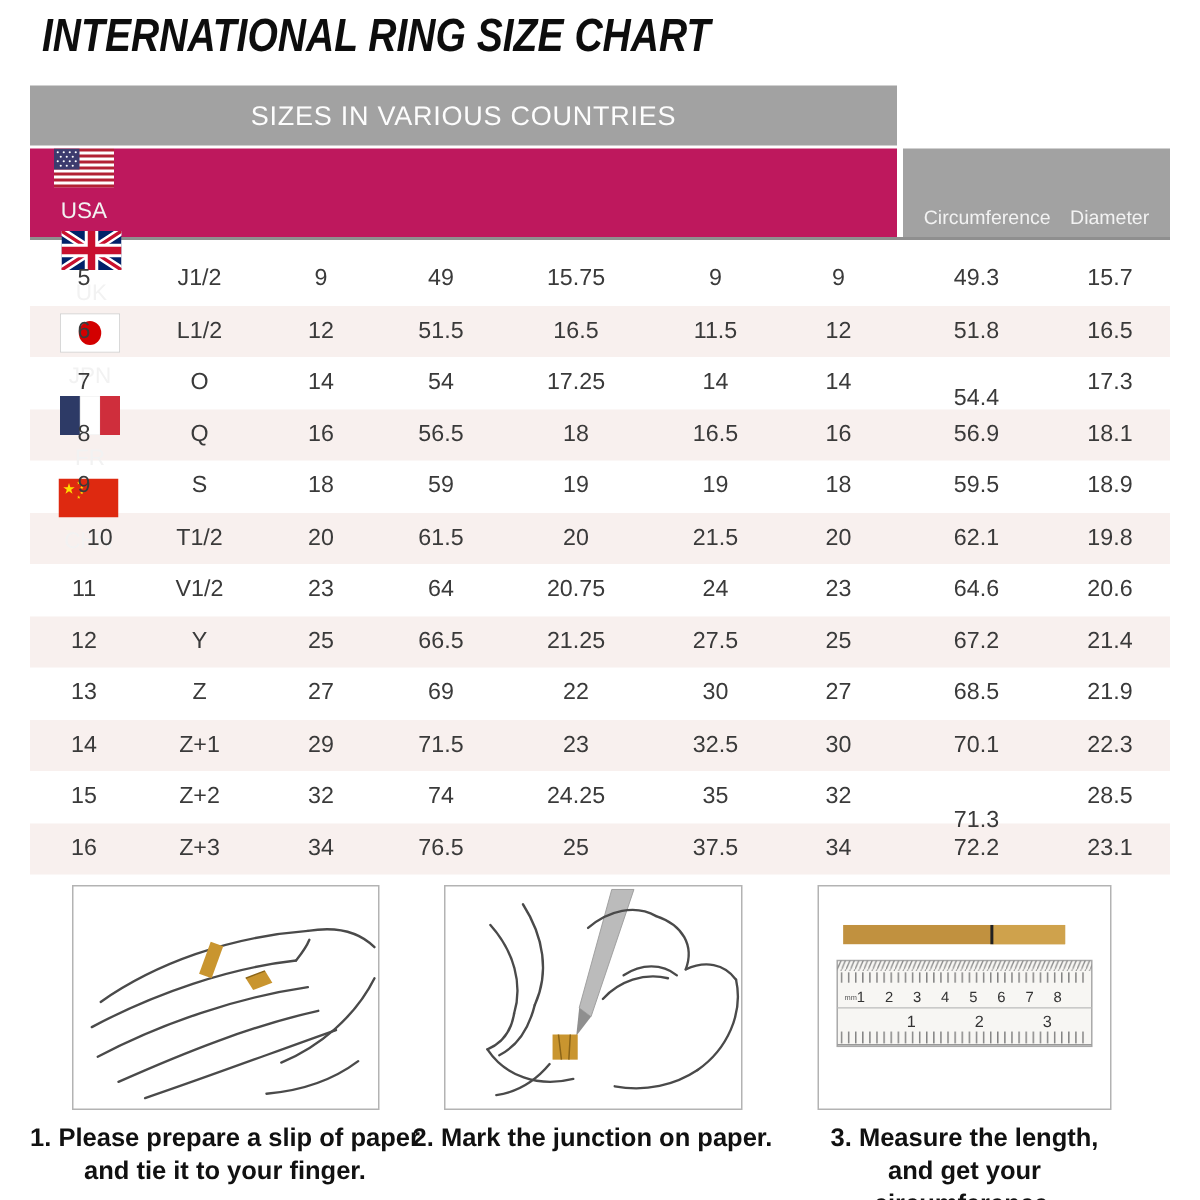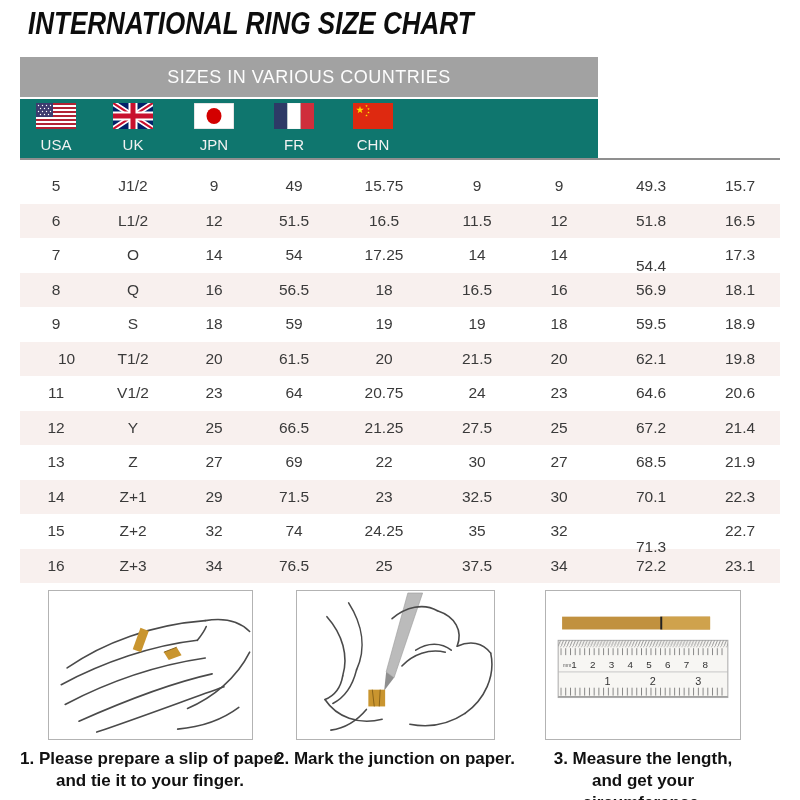--- a/index.html
+++ b/index.html
@@ -16,21 +16,21 @@
   .chart { position:absolute; left:20px; top:57px; width:760px; }
 
   .hr1 { display:flex; height:40px; }
   .hr1 .gh { background:#a2a2a2; color:#fdfdfd; display:flex; align-items:center; justify-content:center; }
   .hr1 .countries { width:578px; font-size:18px; letter-spacing:0.5px; }
   .hr1 .length { width:178px; font-size:16px; }
   .hgap { width:4px; background:#ffffff; }
   .vgap2 { height:2px; background:#ffffff; }
 
   .hr2 { display:flex; height:61px; border-bottom:2px solid #8f8f8f; }
-  .hr2 .cc { width:578px; background:#0f766e; display:flex; }
+  .hr2 .cc { width:578px; background:#be185d; display:flex;flex-direction:column; }
   .hr2 .lc { width:178px; background:#a2a2a2; display:flex; align-items:flex-end;
              justify-content:center; gap:13px; padding-bottom:6px; color:#f2f2f2; font-size:13px; }
   .col { display:flex; flex-direction:column; align-items:center; justify-content:flex-end; padding-bottom:5px; }
   .col svg.flag { width:40px; height:26px; margin-bottom:7px; display:block; }
   .col .code { color:#f2f2f2; font-size:15px; }
 
   .tbody { margin-top:9px; }
   .trow { display:flex; height:34.5px; align-items:center; }
   .trow:nth-child(even) { background:#f8f0ee; }
   .cell { text-align:center; font-size:15.5px; color:#3a3a3a; }
@@ -125,20 +125,24 @@
     <path transform="translate(13.5,3) scale(1.3)" d="M0,-1 L0.2245,-0.309 L0.951,-0.309 L0.363,0.118 L0.5878,0.809 L0,0.382 L-0.5878,0.809 L-0.363,0.118 L-0.951,-0.309 L-0.2245,-0.309 Z"></path>
     <path transform="translate(15.5,6) scale(1.3)" d="M0,-1 L0.2245,-0.309 L0.951,-0.309 L0.363,0.118 L0.5878,0.809 L0,0.382 L-0.5878,0.809 L-0.363,0.118 L-0.951,-0.309 L-0.2245,-0.309 Z"></path>
     <path transform="translate(15.5,9.5) scale(1.3)" d="M0,-1 L0.2245,-0.309 L0.951,-0.309 L0.363,0.118 L0.5878,0.809 L0,0.382 L-0.5878,0.809 L-0.363,0.118 L-0.951,-0.309 L-0.2245,-0.309 Z"></path>
     <path transform="translate(13.5,12.5) scale(1.3)" d="M0,-1 L0.2245,-0.309 L0.951,-0.309 L0.363,0.118 L0.5878,0.809 L0,0.382 L-0.5878,0.809 L-0.363,0.118 L-0.951,-0.309 L-0.2245,-0.309 Z"></path>
   </g>
 </svg>
           <span class="code">CHN</span>
         </div>
       </div>
     <div class="hgap"></div>
+    <div class="lc">
+      <span>Circumference</span>
+      <span>Diameter</span>
+    </div>
   </div>
   <div class="tbody" id="tbody">
       <div class="trow">
         <div class="cell" style="width: 72px;">5</div>
         <div class="cell" style="width: 82px;">J1/2</div>
         <div class="cell" style="width: 80px;">9</div>
         <div class="cell" style="width: 80px;">49</div>
         <div class="cell" style="width: 100px;">15.75</div>
         <div class="cell" style="width: 86px;">9</div>
         <div class="cell" style="width: 78px;">9</div>
@@ -257,21 +261,21 @@
       <div class="trow">
         <div class="cell" style="width: 72px;">15</div>
         <div class="cell" style="width: 82px;">Z+2</div>
         <div class="cell" style="width: 80px;">32</div>
         <div class="cell" style="width: 80px;">74</div>
         <div class="cell" style="width: 100px;">24.25</div>
         <div class="cell" style="width: 86px;">35</div>
         <div class="cell" style="width: 78px;">32</div>
         <div class="cell" style="width: 4px;"></div>
         <div class="cell" style="width: 98px; margin-top: 32px;">71.3</div>
-        <div class="cell" style="width: 80px;">22.7</div>
+        <div class="cell" style="width: 80px;">28.5</div>
       </div>
       <div class="trow">
         <div class="cell" style="width: 72px;">16</div>
         <div class="cell" style="width: 82px;">Z+3</div>
         <div class="cell" style="width: 80px;">34</div>
         <div class="cell" style="width: 80px;">76.5</div>
         <div class="cell" style="width: 100px;">25</div>
         <div class="cell" style="width: 86px;">37.5</div>
         <div class="cell" style="width: 78px;">34</div>
         <div class="cell" style="width: 4px;"></div>

